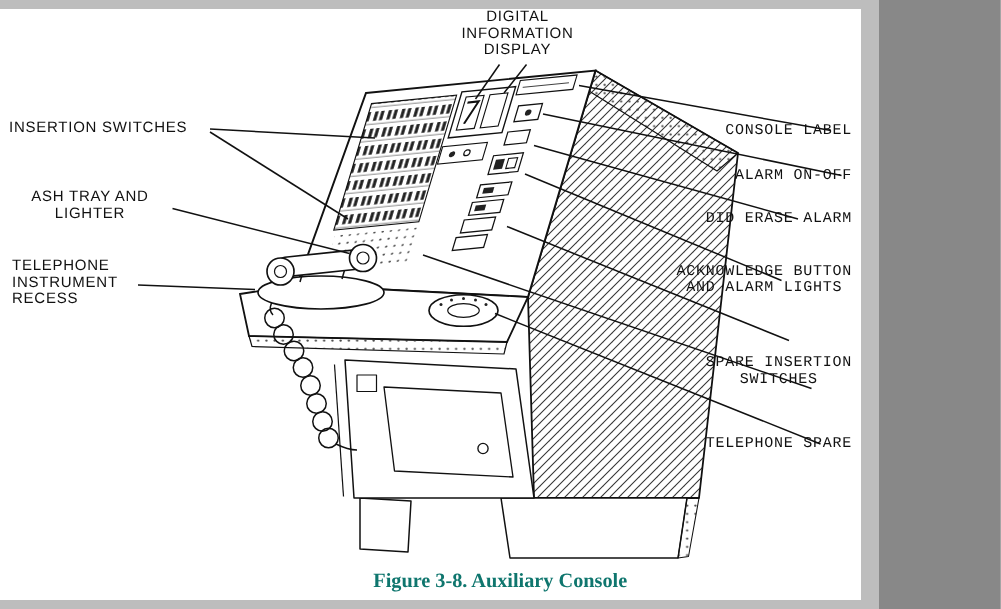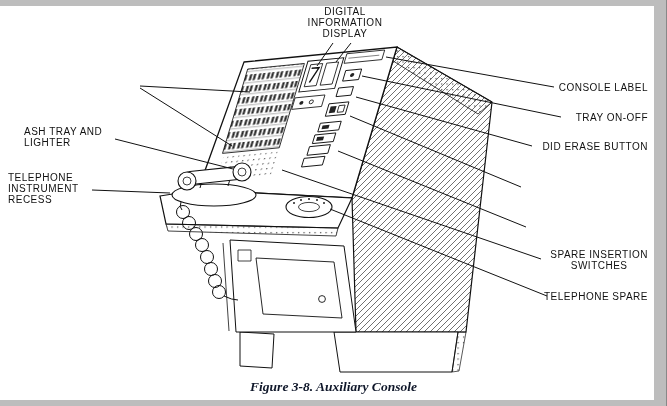--- a/index.html
+++ b/index.html
@@ -1,32 +1,32 @@
 <!DOCTYPE html>
 <html><head>
 <meta charset="utf-8">
 <style>
   html,body{margin:0;padding:0;background:#888;}
   .page{
-    position:relative;width:666px;height:406px;background:#fff;overflow:hidden;
+    position:relative;width:586px;height:406px;background:#fff;overflow:hidden;
     font-family:"Liberation Sans",sans-serif;color:#111;
   }
   .scan-top{position:absolute;top:0;left:0;width:667px;height:6px;background:#bdbdbd;}
   .scan-right{position:absolute;top:0;right:0;width:12px;height:406px;background:#bdbdbd;}
   .scan-bottom{position:absolute;bottom:0;left:0;width:667px;height:6px;background:#bdbdbd;}
   svg.fig{position:absolute;left:0;top:0;}
   .callout{
     position:absolute;font-size:10px;line-height:11px;letter-spacing:0.5px;
     white-space:pre-line;color:#111;
   }
-  .callout.r{right:18px;text-align:center;}
+  .callout.r{right:18px;text-align:center;font-family:Liberation Mono, monospace;}
   .caption{
     position:absolute;left:0;top:379px;width:667px;text-align:center;
-    font-family:"Liberation Serif",serif;font-style:italic;font-weight:bold;
-    font-size:13.5px;color:#0f172a;
+    font-family:"Liberation Serif",serif;font-weight:bold;
+    font-size:13.5px;color:#0f766e;
   }
 </style>
 </head>
 <body>
 
 <div class="page">
 
   <svg class="fig" viewBox="0 0 667 406" width="667" height="406">
     <defs>
       <pattern id="hatch" width="6" height="6" patternUnits="userSpaceOnUse">
@@ -141,37 +141,40 @@
       <line x1="526" y1="227" x2="338" y2="151"></line>
       <line x1="541" y1="259" x2="282" y2="170"></line>
       <line x1="547" y1="296" x2="330" y2="209"></line>
     </g>
   </svg>
 
   <div class="callout" style="left:283px;top:6px;width:124px;text-align:center">DIGITAL
 INFORMATION
 DISPLAY</div>
 
+  <div class="callout" style="left:6px;top:80px;width:134px">INSERTION SWITCHES</div>
 
-  <div class="callout" style="left:24px;top:126px;width:104px;">ASH TRAY AND
+  <div class="callout" style="left:8px;top:126px;width:104px;text-align:center">ASH TRAY AND
 LIGHTER</div>
 
   <div class="callout" style="left:8px;top:172px;width:86px;text-align:left">TELEPHONE
 INSTRUMENT
 RECESS</div>
 
   <div class="callout r" style="top:82px">CONSOLE LABEL</div>
 
-  <div class="callout r" style="top:112px">TRAY ON-OFF</div>
+  <div class="callout r" style="top:112px">ALARM ON-OFF</div>
 
-  <div class="callout r" style="top:141px">DID ERASE BUTTON</div>
+  <div class="callout r" style="top:141px">DID ERASE ALARM</div>
+
+  <div class="callout r" style="top:176px">ACKNOWLEDGE BUTTON
+AND ALARM LIGHTS</div>
 
 
-
-  <div class="callout r" style="top:249px">SPARE INSERTION
+  <div class="callout r" style="top:237px">SPARE INSERTION
 SWITCHES</div>
 
   <div class="callout r" style="top:291px">TELEPHONE SPARE</div>
 
   <div class="caption">Figure 3-8. Auxiliary Console</div>
 
   <div class="scan-top"></div>
   <div class="scan-right"></div>
   <div class="scan-bottom"></div>
 </div>

